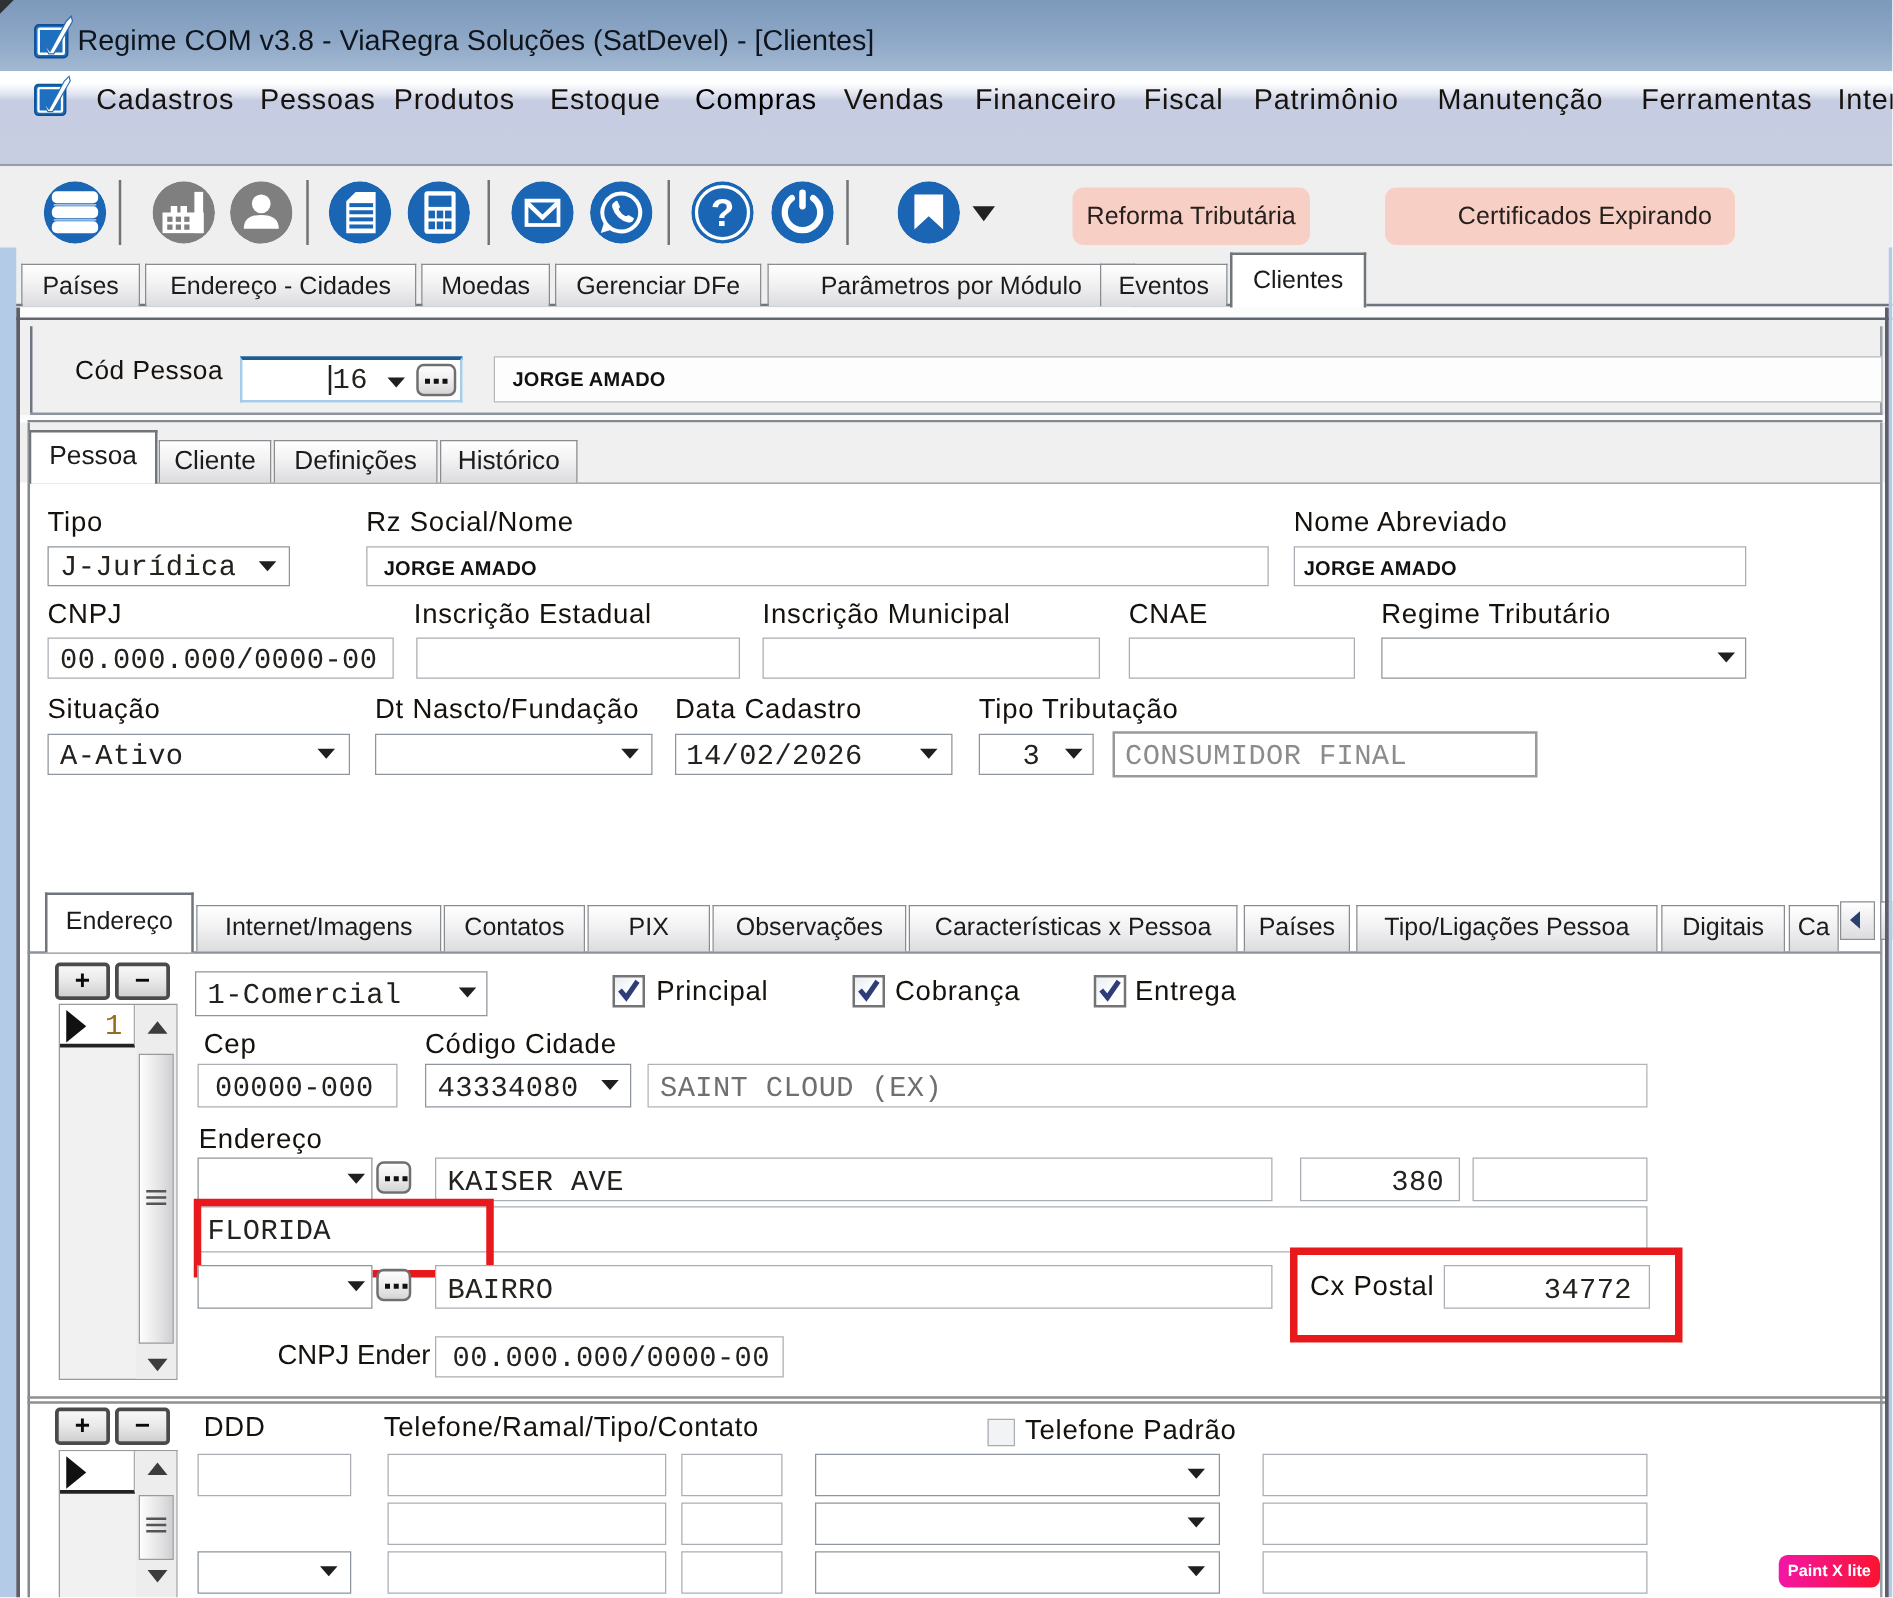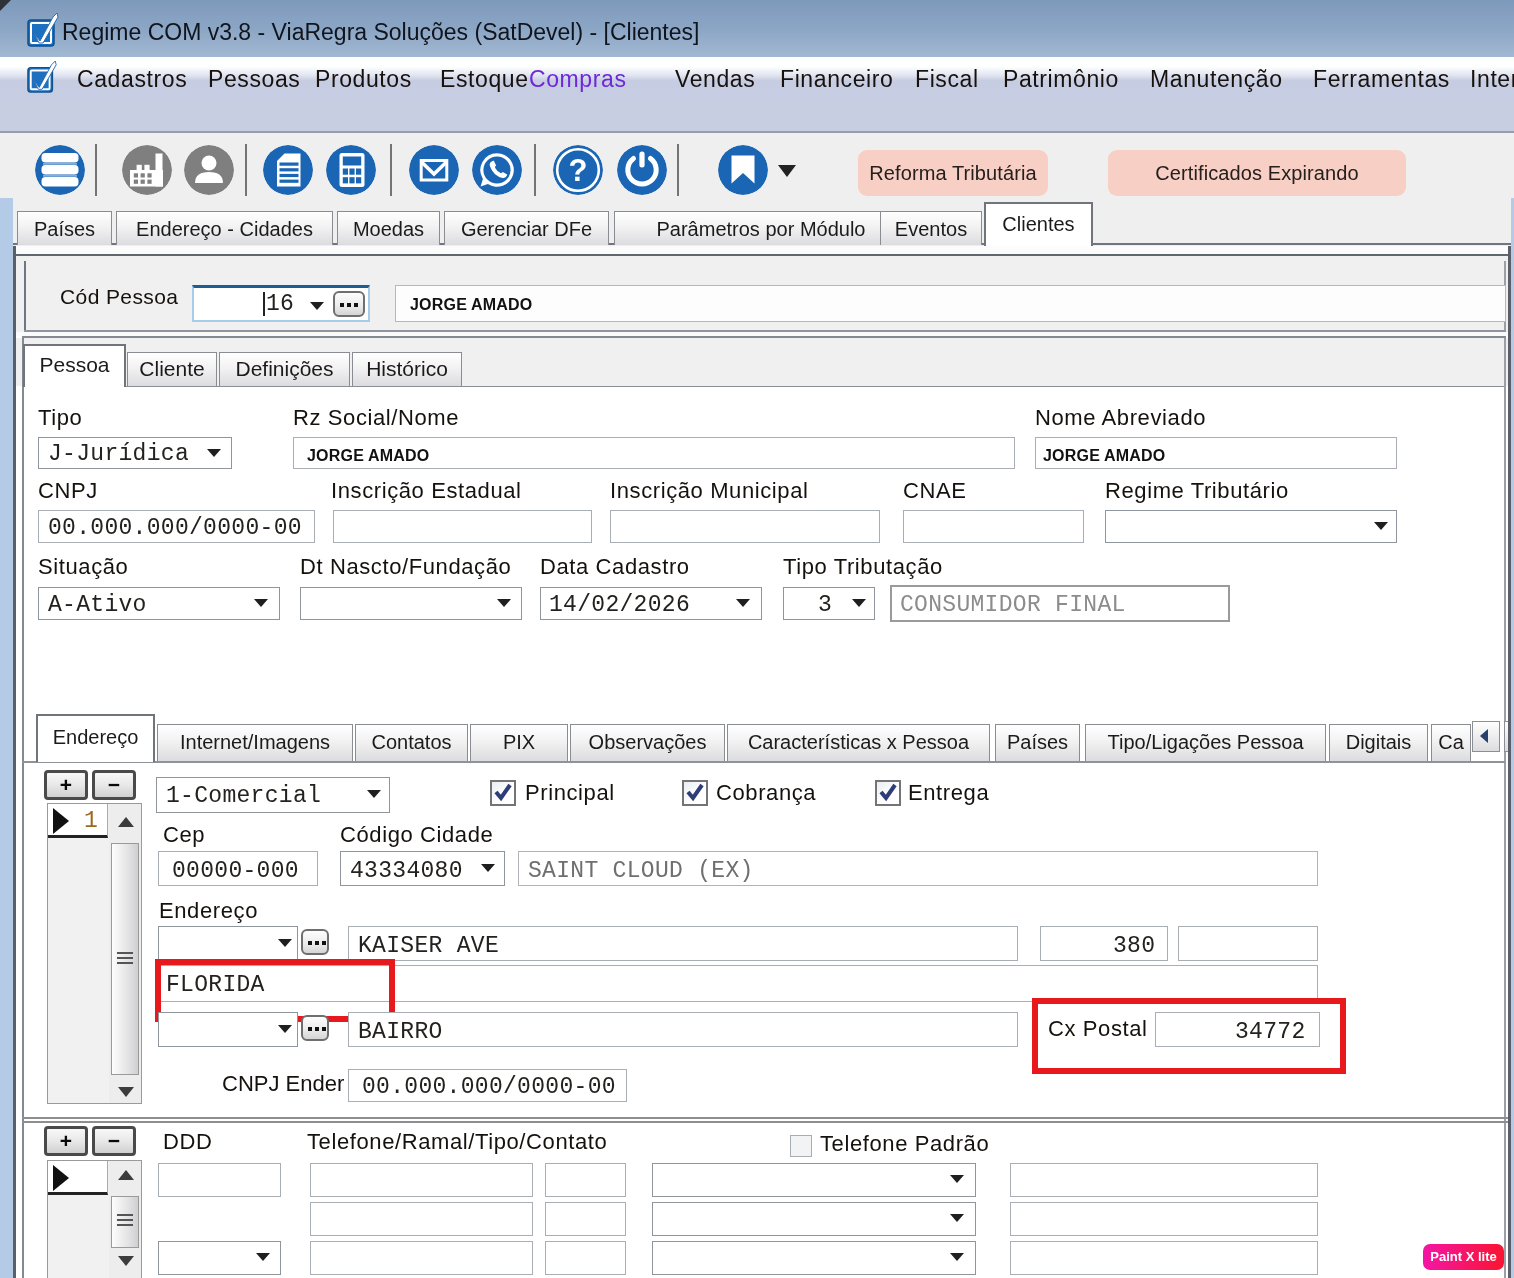--- a/index.html
+++ b/index.html
@@ -22,21 +22,21 @@
 <div class="ab" style="left:0;top:0;width:0;height:0;border-top:11px solid #2e3237;border-right:11px solid transparent;z-index:5;"></div>
 <div class="ab" style="left:0;top:0;width:1514px;height:57px;background:linear-gradient(#7d99bb,#8da7c6 55%,#a3b9d2);"></div>
 <div class="ab" style="left:62px;top:0;height:57px;line-height:64px;font-size:23px;color:#10151d;">Regime COM v3.8 - ViaRegra Soluções (SatDevel) - [Clientes]</div>
 
 <div class="ab" style="left:0;top:57px;width:1514px;height:74px;background:linear-gradient(#feffff 13%,#e0e4f0 25%,#c6cce1 32%,#c8cee2);"></div>
 <div class="ab" style="left:0;top:131px;width:1514px;height:2px;background:#959daf;"></div>
 <div class="ab" style="left:77px;top:66px;font:23px 'Liberation Sans',sans-serif;color:#18120e;letter-spacing:.6px;">Cadastros</div>
 <div class="ab" style="left:208px;top:66px;font:23px 'Liberation Sans',sans-serif;color:#18120e;letter-spacing:.6px;">Pessoas</div>
 <div class="ab" style="left:315px;top:66px;font:23px 'Liberation Sans',sans-serif;color:#18120e;letter-spacing:.6px;">Produtos</div>
 <div class="ab" style="left:440px;top:66px;font:23px 'Liberation Sans',sans-serif;color:#18120e;letter-spacing:.6px;">Estoque</div>
-<div class="ab" style="left:529px;top:66px;font:23px 'Liberation Sans',sans-serif;color:#6d28d9;letter-spacing:.6px;">Compras</div>
+<div class="ab" style="left:556px;top:66px;font:23px 'Liberation Sans',sans-serif;color:#000000;letter-spacing:.6px;">Compras</div>
 <div class="ab" style="left:675px;top:66px;font:23px 'Liberation Sans',sans-serif;color:#18120e;letter-spacing:.6px;">Vendas</div>
 <div class="ab" style="left:780px;top:66px;font:23px 'Liberation Sans',sans-serif;color:#18120e;letter-spacing:.6px;">Financeiro</div>
 <div class="ab" style="left:915px;top:66px;font:23px 'Liberation Sans',sans-serif;color:#18120e;letter-spacing:.6px;">Fiscal</div>
 <div class="ab" style="left:1003px;top:66px;font:23px 'Liberation Sans',sans-serif;color:#18120e;letter-spacing:.6px;">Patrimônio</div>
 <div class="ab" style="left:1150px;top:66px;font:23px 'Liberation Sans',sans-serif;color:#18120e;letter-spacing:.6px;">Manutenção</div>
 <div class="ab" style="left:1313px;top:66px;font:23px 'Liberation Sans',sans-serif;color:#18120e;letter-spacing:.6px;">Ferramentas</div>
 <div class="ab" style="left:1470px;top:66px;font:23px 'Liberation Sans',sans-serif;color:#18120e;letter-spacing:.6px;">Internet</div>
 <svg class="ab" style="left:27px;top:11px;" width="34" height="40" viewBox="0 0 34 40">
 <rect x="1" y="9" width="26" height="26" rx="3" fill="#1d6fc0" stroke="#10508e" stroke-width="1.5"></rect>
 <rect x="4" y="12" width="20" height="20" rx="1" fill="none" stroke="#fff" stroke-width="2"></rect>
@@ -49,21 +49,21 @@
 </svg>
 
 <div class="ab" style="left:0;top:133px;width:1514px;height:113px;background:#efefef;"></div>
 <div class="sep" style="left:95px;"></div>
 <div class="sep" style="left:245px;"></div>
 <div class="sep" style="left:390px;"></div>
 <div class="sep" style="left:534px;"></div>
 <div class="sep" style="left:677px;"></div>
 <div class="arr" style="left:778px;top:165px;border-left-width:9px;border-right-width:9px;border-top-width:12px;border-top-color:#222;"></div>
 <div class="pinkbtn" style="left:858px;width:190px;">Reforma Tributária</div>
-<div class="pinkbtn" style="left:1108px;width:298px;">Certificados Expirando</div>
+<div class="pinkbtn" style="left:1108px;width:240px;padding-left:40px;">Certificados Expirando</div>
 
 <div class="tb" style="left:17px;top:211px;width:95px;height:34px;font-size:20px;font-weight:normal;line-height:34px;">Países</div>
 <div class="tb" style="left:116px;top:211px;width:217px;height:34px;font-size:20px;font-weight:normal;line-height:34px;">Endereço - Cidades</div>
 <div class="tb" style="left:337px;top:211px;width:103px;height:34px;font-size:20px;font-weight:normal;line-height:34px;">Moedas</div>
 <div class="tb" style="left:444px;top:211px;width:165px;height:34px;font-size:20px;font-weight:normal;line-height:34px;">Gerenciar DFe</div>
 <div class="tb" style="left:614px;top:211px;width:294px;height:34px;font-size:20px;font-weight:normal;line-height:34px;">Parâmetros por Módulo</div>
 <div class="tb" style="left:880px;top:211px;width:102px;height:34px;font-size:20px;font-weight:normal;line-height:34px;">Eventos</div>
 <div class="tb" style="left:984px;top:202px;width:109px;height:44px;font-size:20px;font-weight:normal;line-height:40px;background:#fff;border-color:#70757c;border-width:2px;">Clientes</div>
 <svg class="cir" style="left:35px;" width="50" height="50" viewBox="0 0 50 50">
     <circle cx="25" cy="25" r="25" fill="#1b66b4"></circle>

